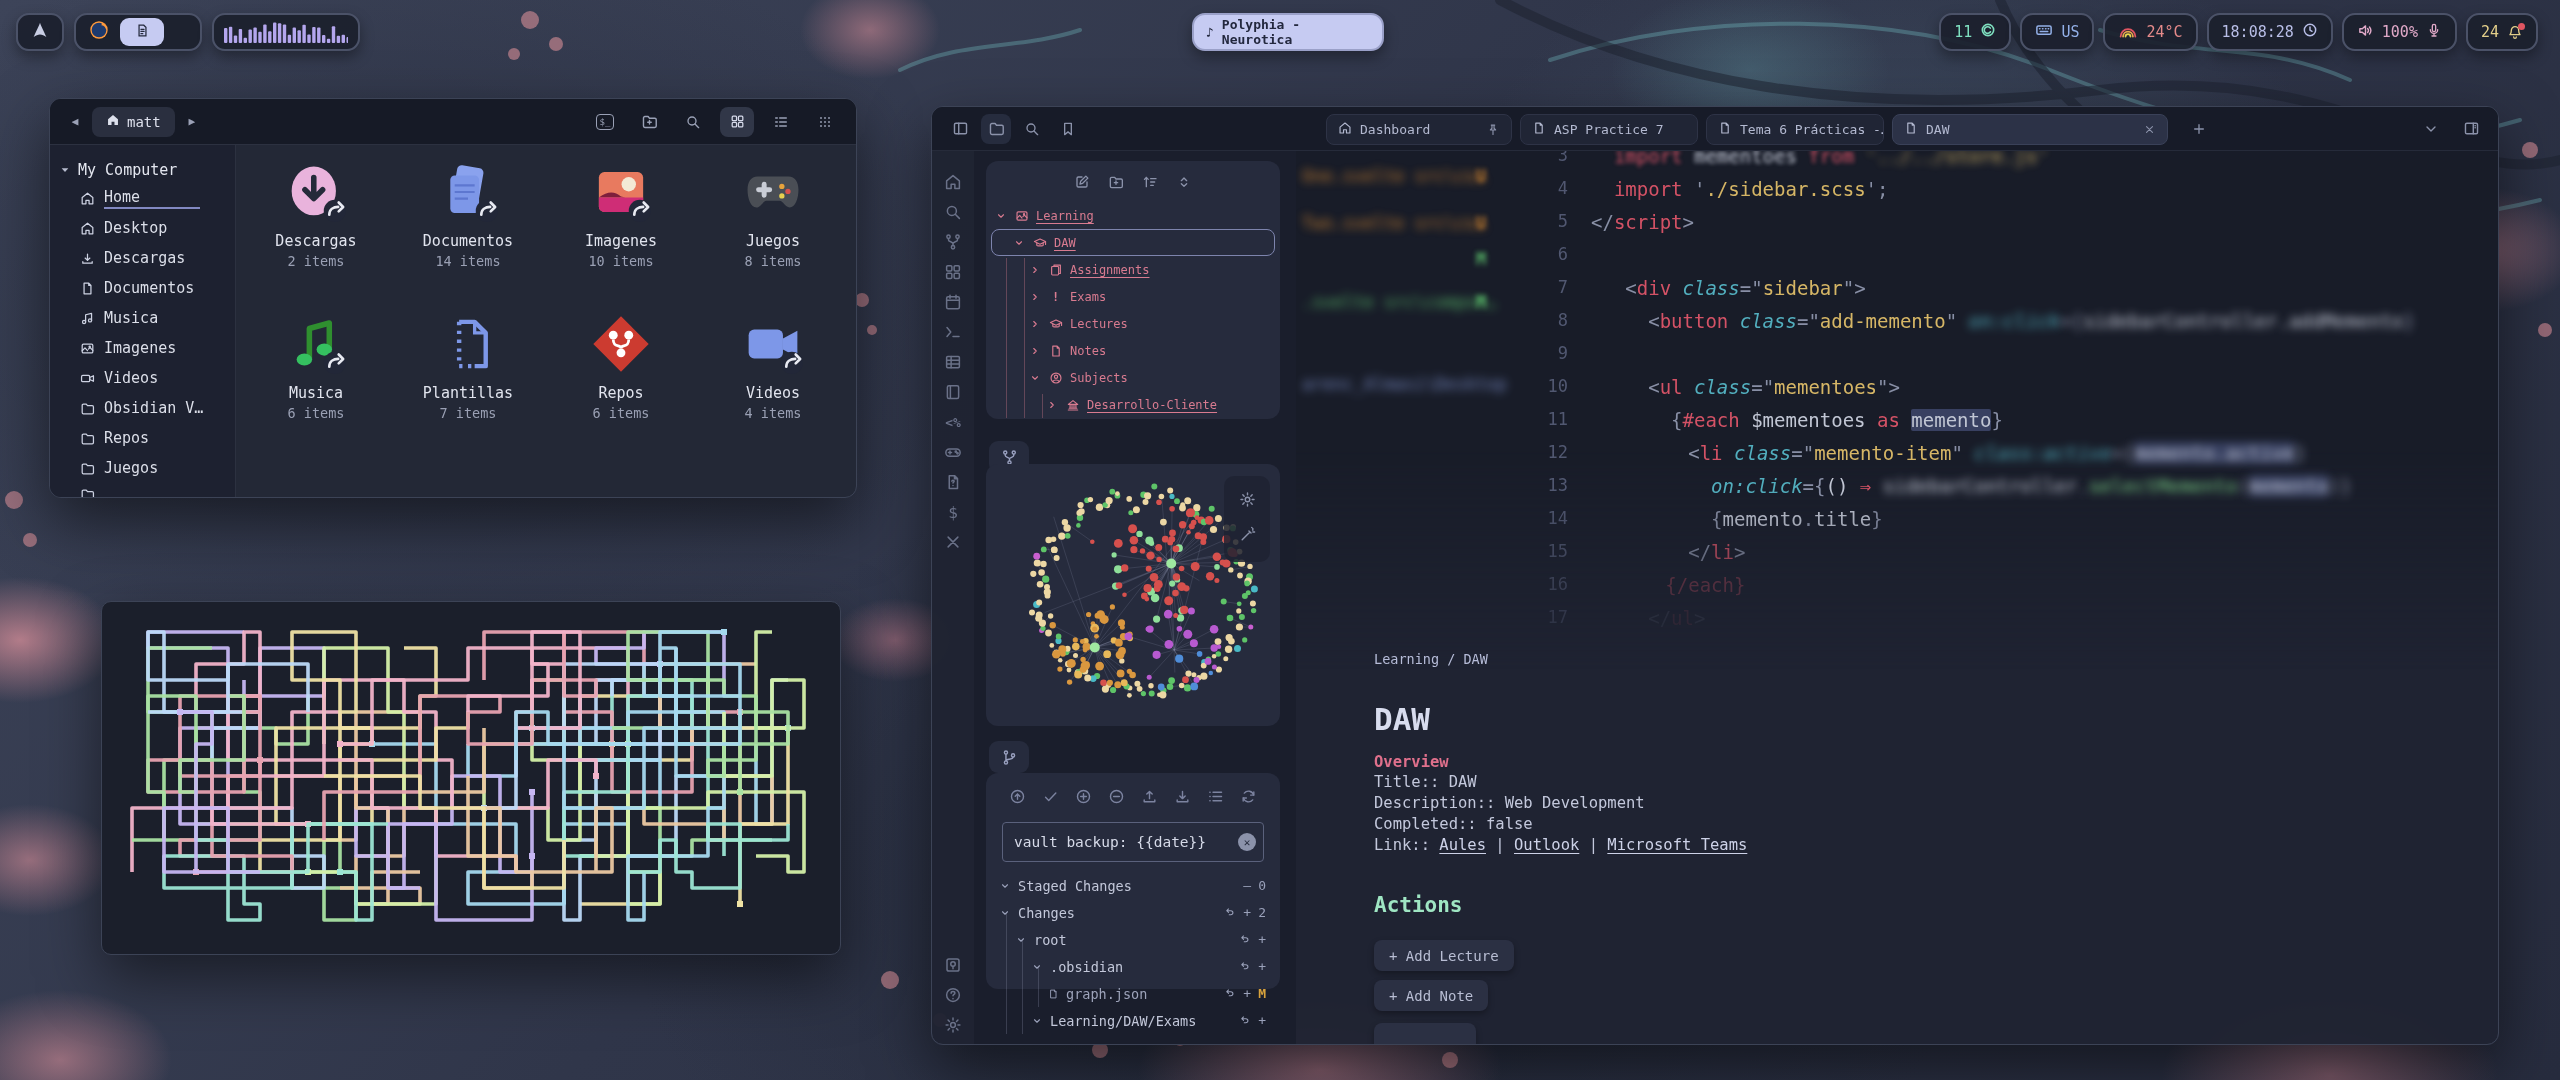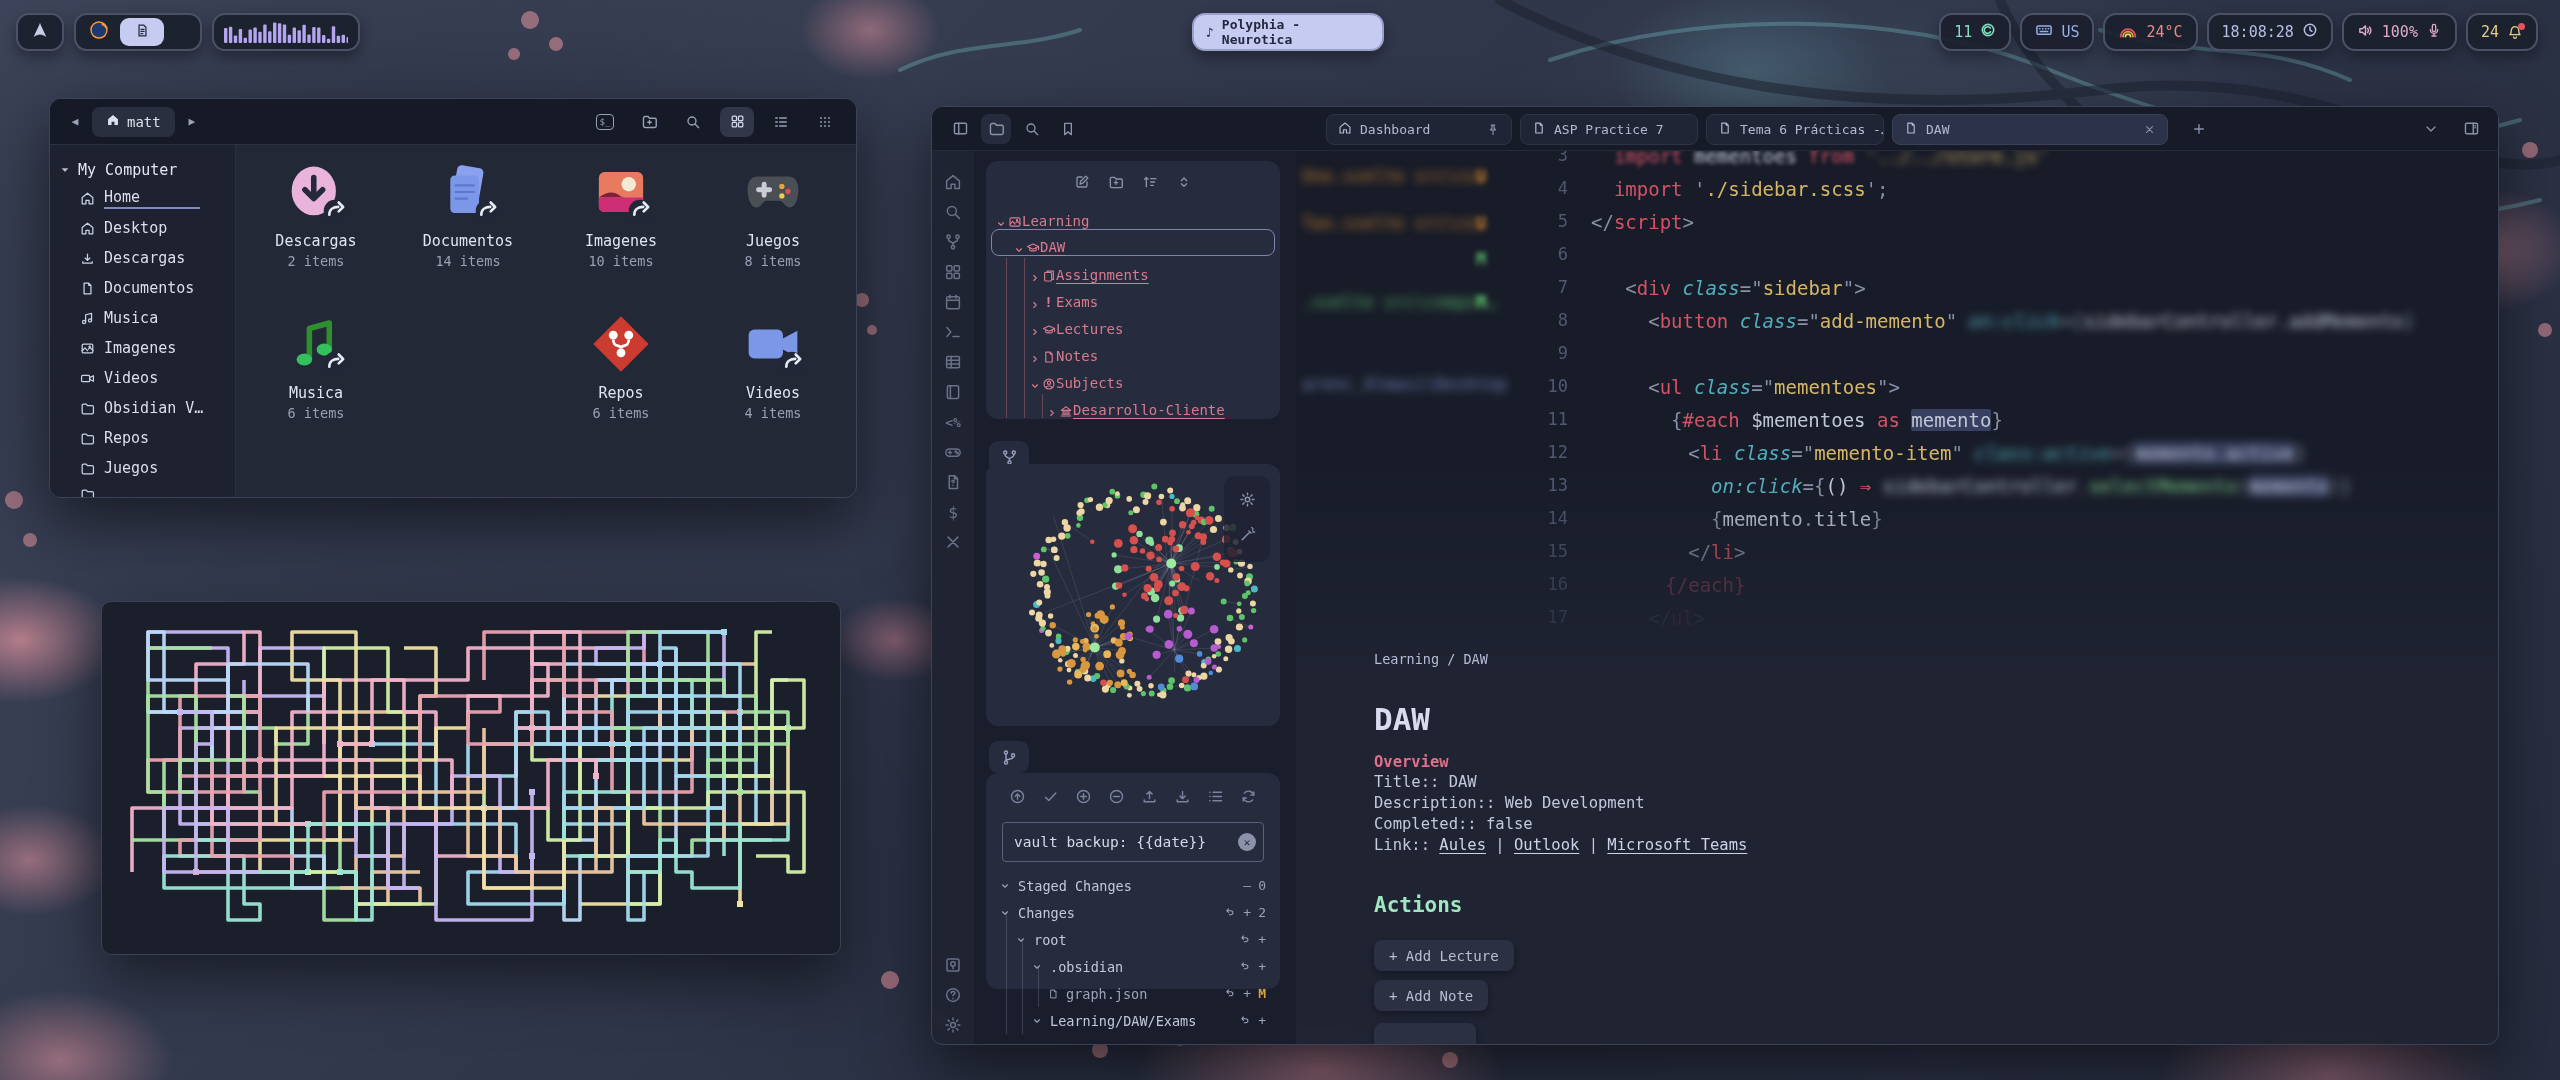--- a/index.html
+++ b/index.html
@@ -92,22 +92,22 @@
   .obs-tab .tclose, .obs-tab .tpin { margin-left:auto; color:#8b92aa; display:flex; }
   #obs-ribbon { position:absolute; left:0; top:44px; width:42px; height:895px; display:flex;
     flex-direction:column; align-items:center; padding:22px 0 12px; gap:12px; color:#6a7188; }
   .rb { width:18px; height:18px; display:flex; align-items:center; justify-content:center; font-size:13px; }
   .rb.spacer { flex:1; }
   #obs-side { position:absolute; left:42px; top:44px; width:322px; height:895px; background:#1a1e2c; }
   .side-card { position:absolute; left:12px; width:294px; background:#262b3d; border-radius:12px; }
   #tree-card { top:10px; height:258px; }
   .card-toolbar { display:flex; justify-content:center; gap:18px; padding-top:13px; color:#8b92aa; }
   .tree-rows { position:relative; margin-top:8px; }
-  .trow { position:relative; display:flex; align-items:flex-end; height:27px;
-    color:#d97b90; font-size:14px; }
+  .trow { position:relative; display:flex; align-items:center; gap:7px; height:27px;
+    color:#d97b90; font-size:12px; }
   .trow .chev { display:flex; color:#d97b90; width:11px; }
   .trow .tic { display:flex; width:15px; justify-content:center; }
   .trow .tlbl.u { text-decoration:underline; text-underline-offset:3px; text-decoration-thickness:1px; }
   .trow.selected { border:1px solid #7d84ad; border-radius:8px; margin:0 5px;  }
   .tguide { position:absolute; width:1px; background:rgba(217,123,144,.35); }
   .side-chip { position:absolute; left:15px; width:40px; height:32px; background:#262b3d;
     border-radius:9px; display:flex; align-items:center; justify-content:center; color:#9aa1c0; }
   #graph-chip { top:290px; } #git-chip { top:590px; }
   #graph-card { top:313px; height:262px; overflow:hidden; }
   #graph-ctl { position:absolute; right:10px; top:12px; width:46px; height:86px; background:rgba(30,34,49,.85);
@@ -513,20 +513,29 @@
           <div class="fm-cell" style="left: 5px; top: 168px;">
             <svg width="62" height="62" viewBox="0 0 56 56">
               <path d="M22 42 V14 l18 -5 v24" fill="none" stroke="#2f8f2f" stroke-width="5" stroke-linejoin="round"></path>
               <ellipse cx="17.5" cy="42" rx="7" ry="5.5" fill="#35c060"></ellipse>
               <ellipse cx="35.5" cy="33" rx="7" ry="5.5" fill="#35c060"></ellipse>
               <circle cx="45" cy="45" r="10" fill="#222738"></circle>
               <path d="M40 48.5 c0 -5 4 -7 8 -7 M48.5 37.5 l4 4 -4 4" stroke="#e8eaf2" stroke-width="2.4" fill="none" stroke-linecap="round" stroke-linejoin="round"></path>
             </svg>
             <span class="name">Musica</span>
             <span class="cnt">6 items</span>
+          </div>
+          <div class="fm-cell" style="left: 157px; top: 168px;">
+            <svg width="62" height="62" viewBox="0 0 56 56">
+              <path d="M20 8 h14 l10 10 v30 h-10" fill="none" stroke="#7d97e8" stroke-width="4" stroke-linejoin="round"></path>
+              <path d="M34 8 v10 h10" fill="none" stroke="#7d97e8" stroke-width="3"></path>
+              <path d="M20 8 v40 h14" fill="none" stroke="#7d97e8" stroke-width="4" stroke-dasharray="3 5"></path>
+            </svg>
+            <span class="name">Plantillas</span>
+            <span class="cnt">7 items</span>
           </div>
           <div class="fm-cell" style="left: 310px; top: 168px;">
             <svg width="62" height="62" viewBox="0 0 56 56">
               <path d="M28 3 L53 28 L28 53 L3 28 Z" fill="#cc3b30"></path>
               <circle cx="21" cy="20" r="4" fill="#fff"></circle>
               <circle cx="35" cy="20" r="4" fill="#fff"></circle>
               <circle cx="28" cy="36" r="4" fill="#fff"></circle>
               <path d="M21 24 c0 8 7 4 7 8 M35 24 c0 8 -7 4 -7 8" stroke="#fff" stroke-width="2.5" fill="none"></path>
             </svg>
             <span class="name">Repos</span>

